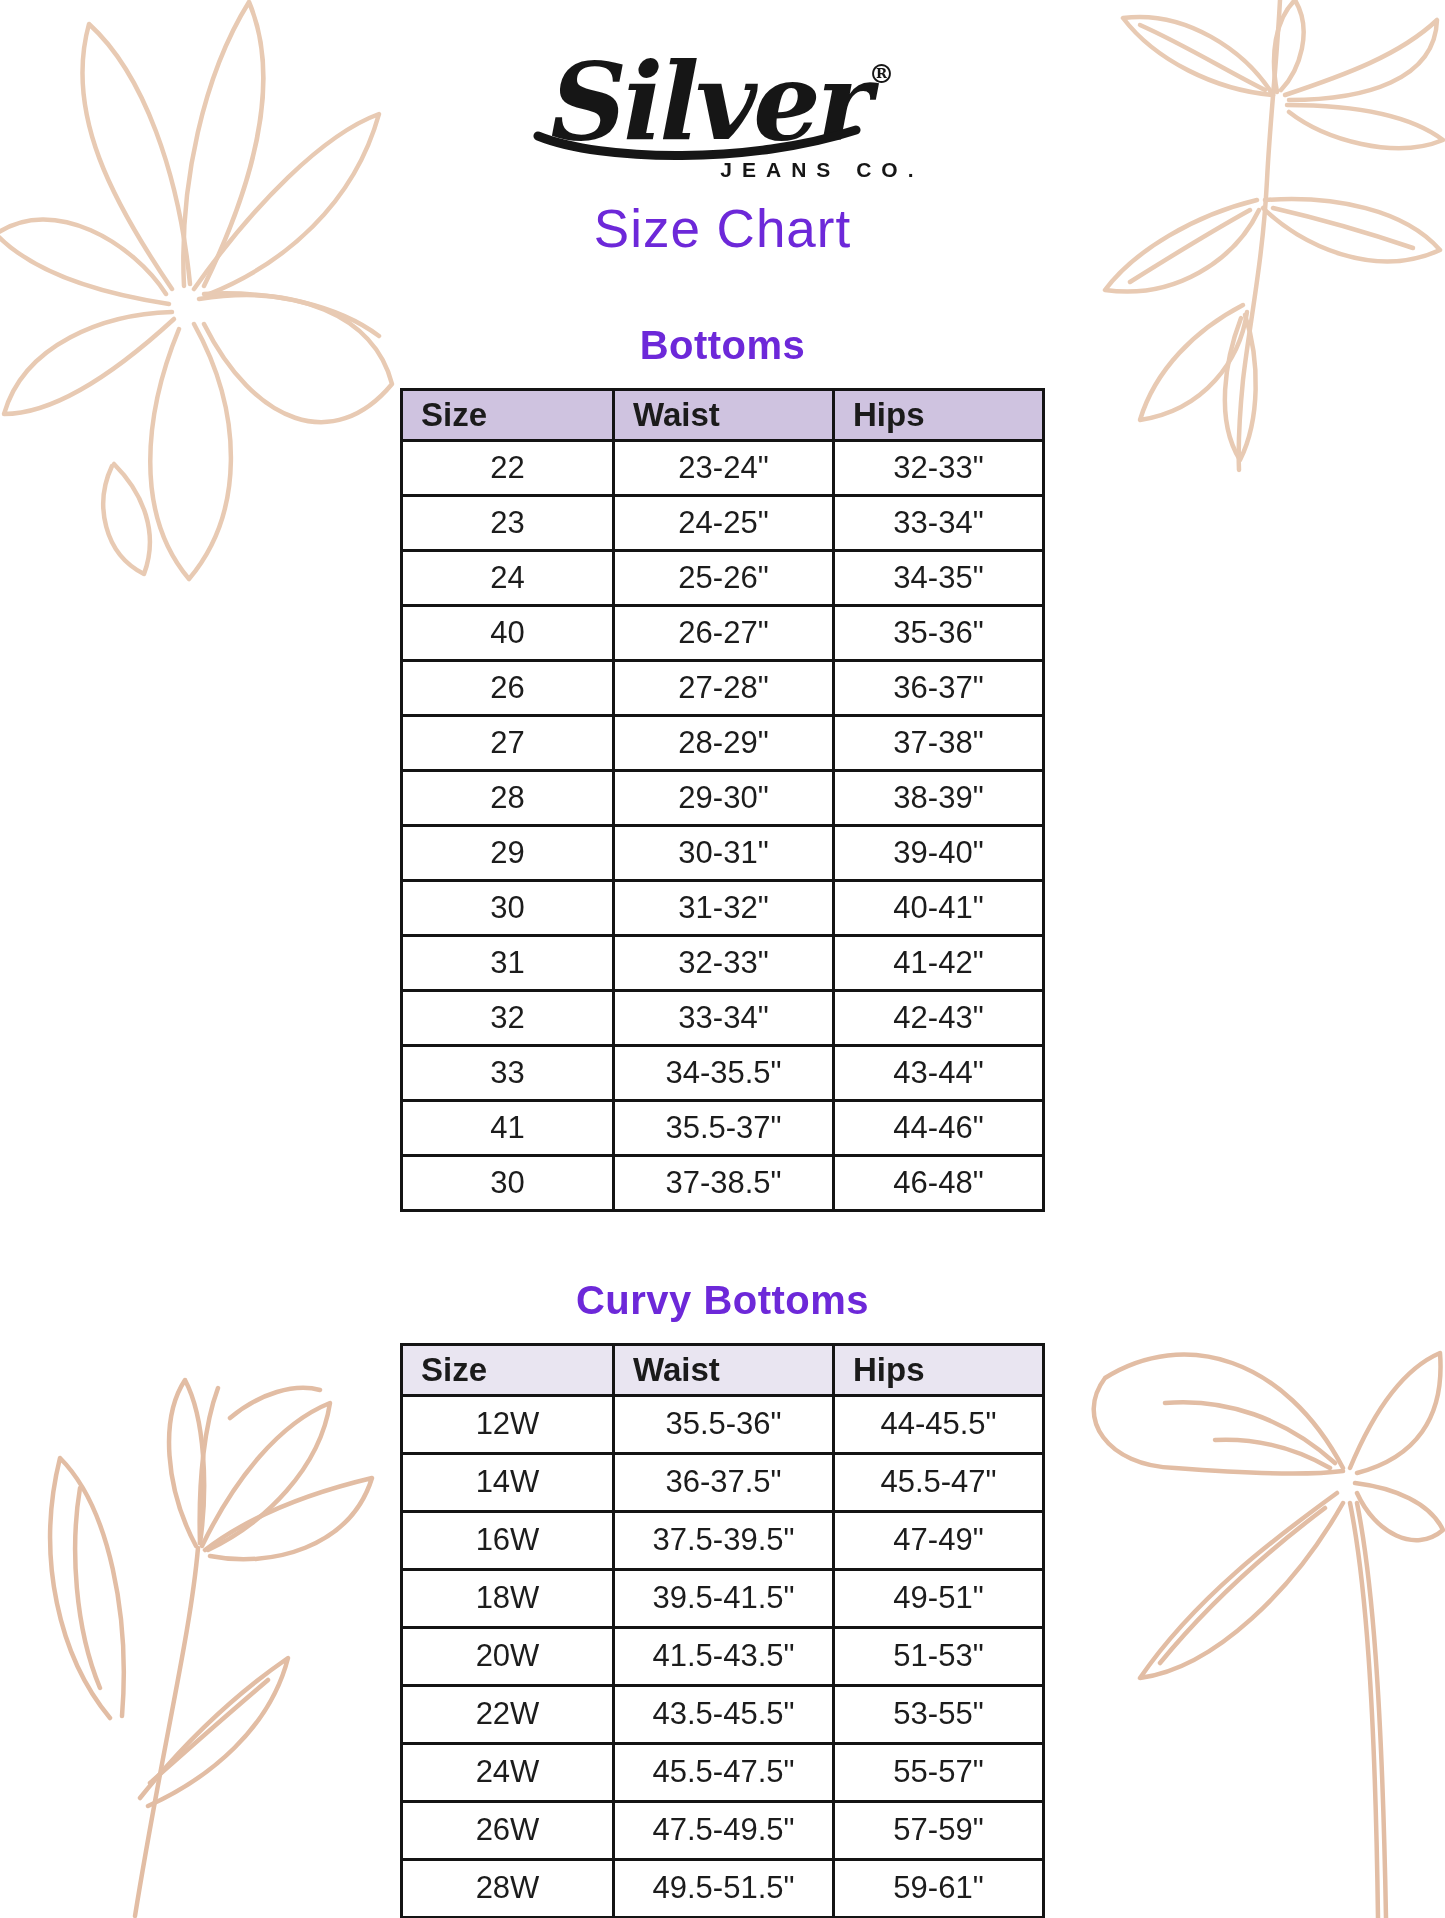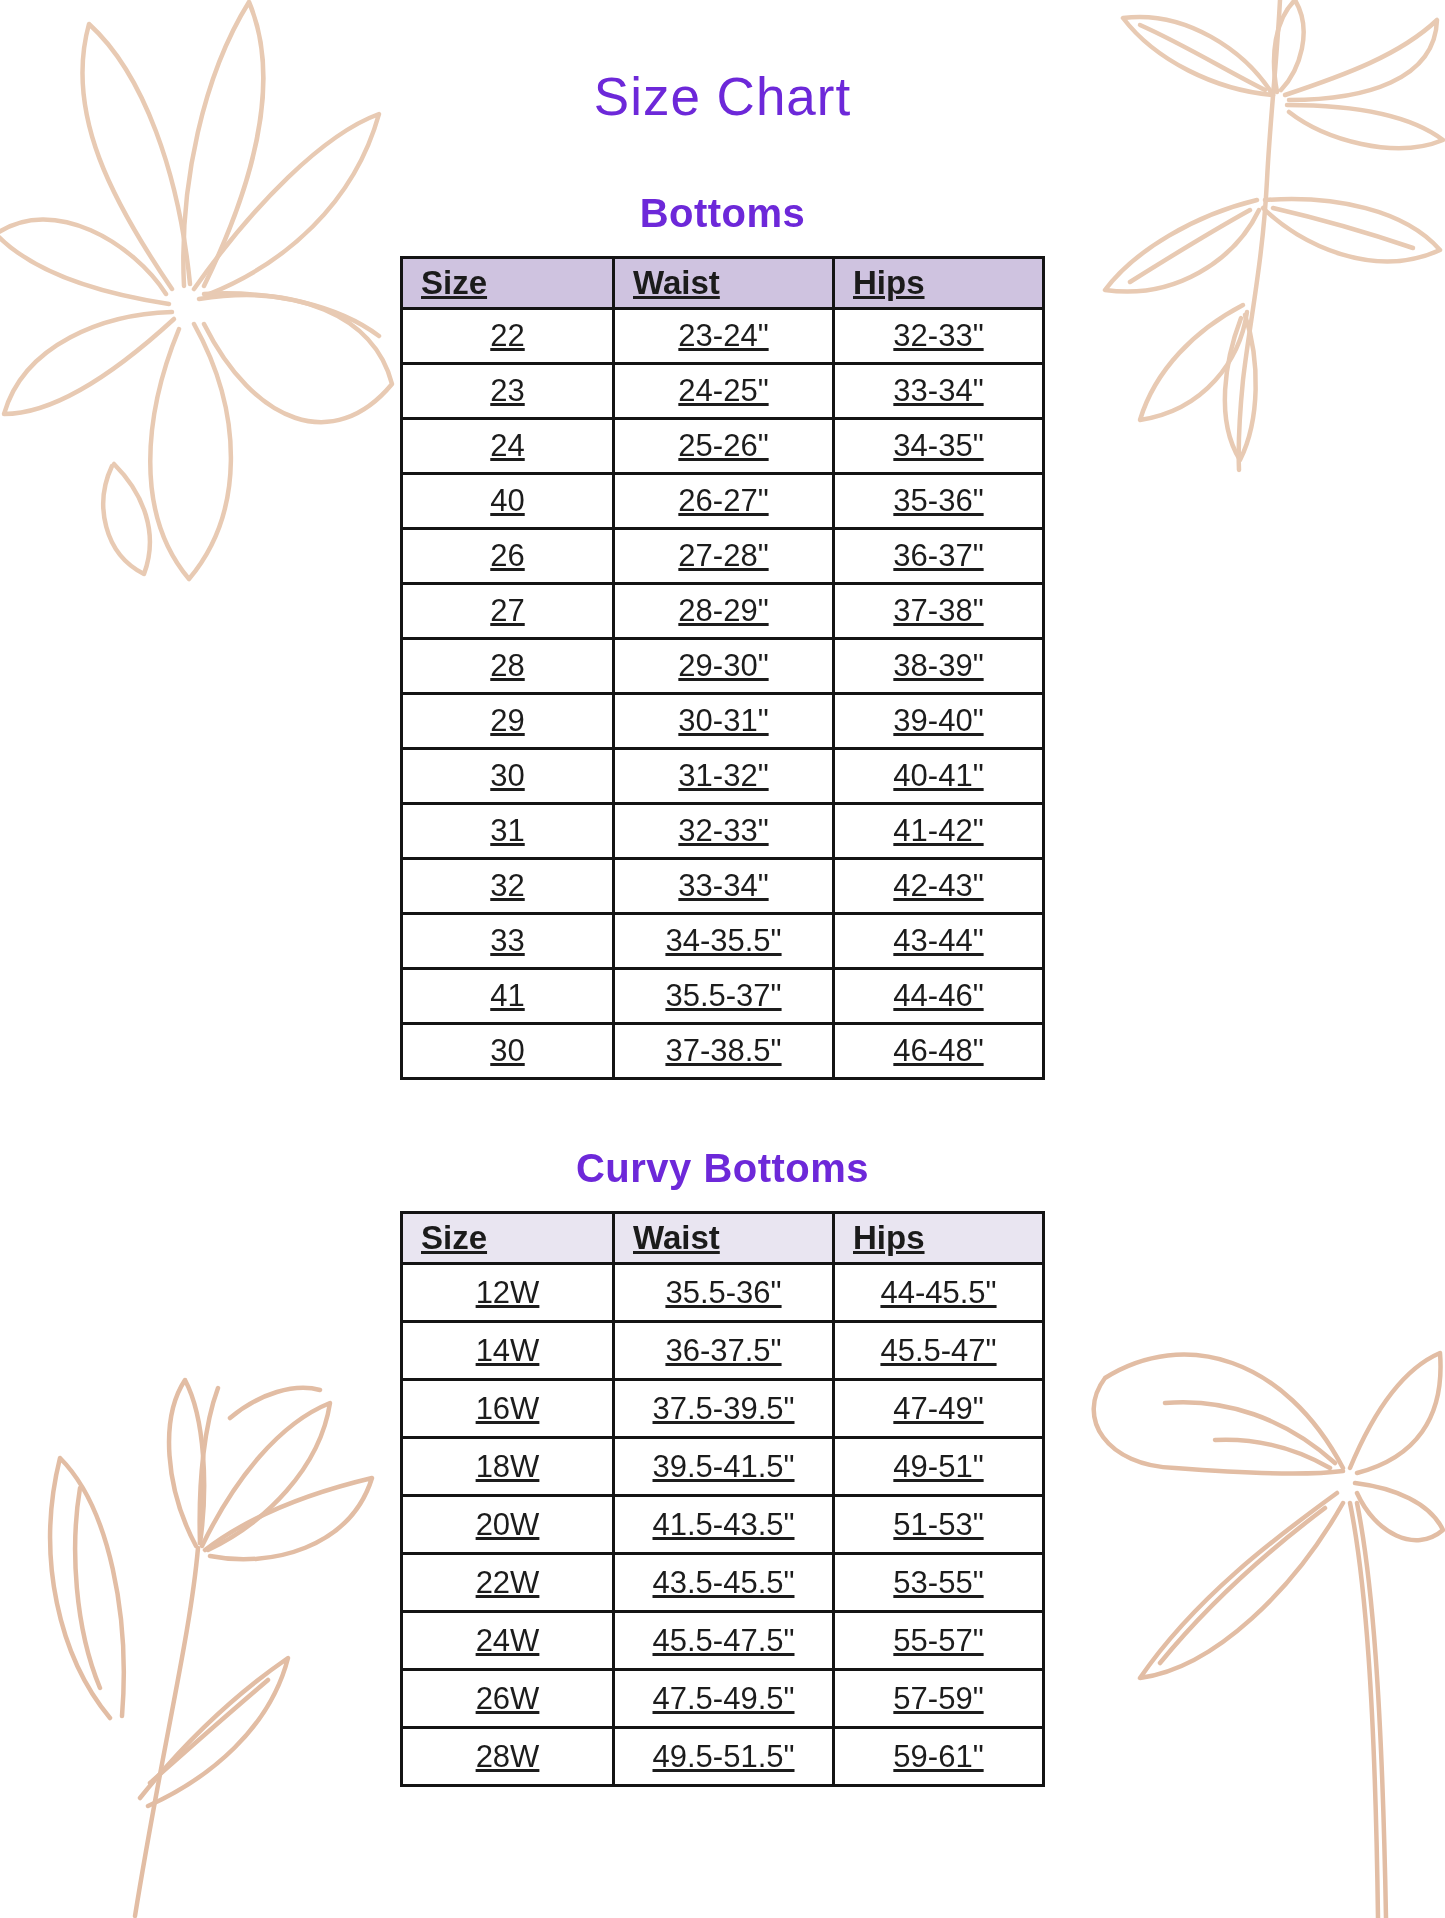--- a/index.html
+++ b/index.html
@@ -41,21 +41,20 @@
   }
   h2.section-heading{
     text-align:center;font-size:40px;font-weight:700;
     letter-spacing:0.5px;color:#6d28d9;
   }
   h2.first{margin:64px 0 20px;}
   h2.second{margin:66px 0 20px;}
   table.size-table{
     width:642px;margin:12px auto;border-collapse:collapse;table-layout:fixed;
     border:3px solid #b91c1c;
-    text-decoration:underline;
   }
   table.size-table th, table.size-table td{
     border:3px solid #141414;
   }
   table.size-table th{
     text-align:left;font-size:33px;font-weight:700;
     padding:5px 0 5px 18px;height:38px;vertical-align:middle;color:#1b1b1b;
   }
   table.size-table td{
     text-align:center;font-size:31px;font-weight:400;
@@ -116,20 +115,27 @@
     <path d="M292,175 C230,220 150,280 95,360 C170,350 250,270 298,185"></path>
     <path d="M280,190 C220,235 160,290 115,345"></path>
     <path d="M305,150 C330,90 360,50 395,35 C400,100 370,140 312,155"></path>
     <path d="M310,165 C350,170 385,185 398,212 C370,236 330,215 312,175"></path>
     <path d="M305,185 C320,260 330,380 333,600"></path>
     <path d="M312,185 C327,260 337,380 341,600"></path>
   </svg>
 
   <div class="content">
 
+    <div class="logo">
+      <div class="logo-main"><span>Silver</span><span class="logo-reg">®</span></div>
+      <svg class="logo-swash" width="330" height="40" viewBox="0 0 330 40" fill="none">
+        <path d="M6,12 C70,38 220,40 324,6" stroke="#161616" stroke-width="9" stroke-linecap="round"></path>
+      </svg>
+      <span class="logo-sub">JEANS CO.</span>
+    </div>
 
     <h1 class="page-title">Size Chart</h1>
 
     <section>
       <h2 class="section-heading first">Bottoms</h2>
       <div>
         <table class="size-table bottoms">
             <colgroup>
               <col style="width: 212px;">
               <col style="width: 220px;">

